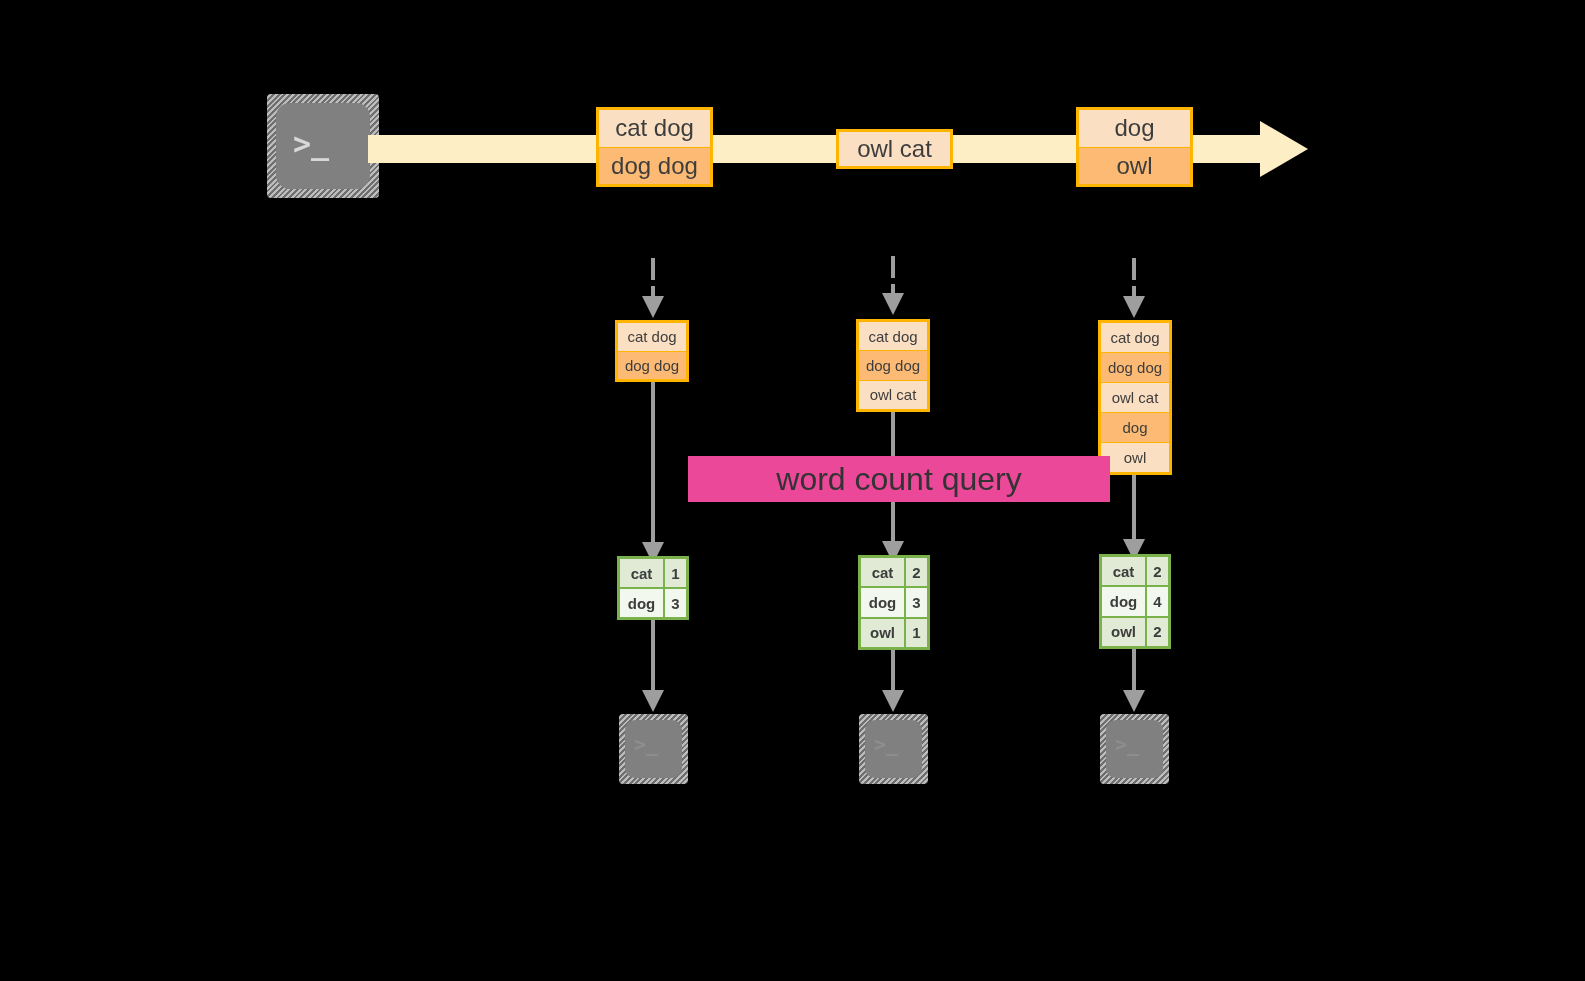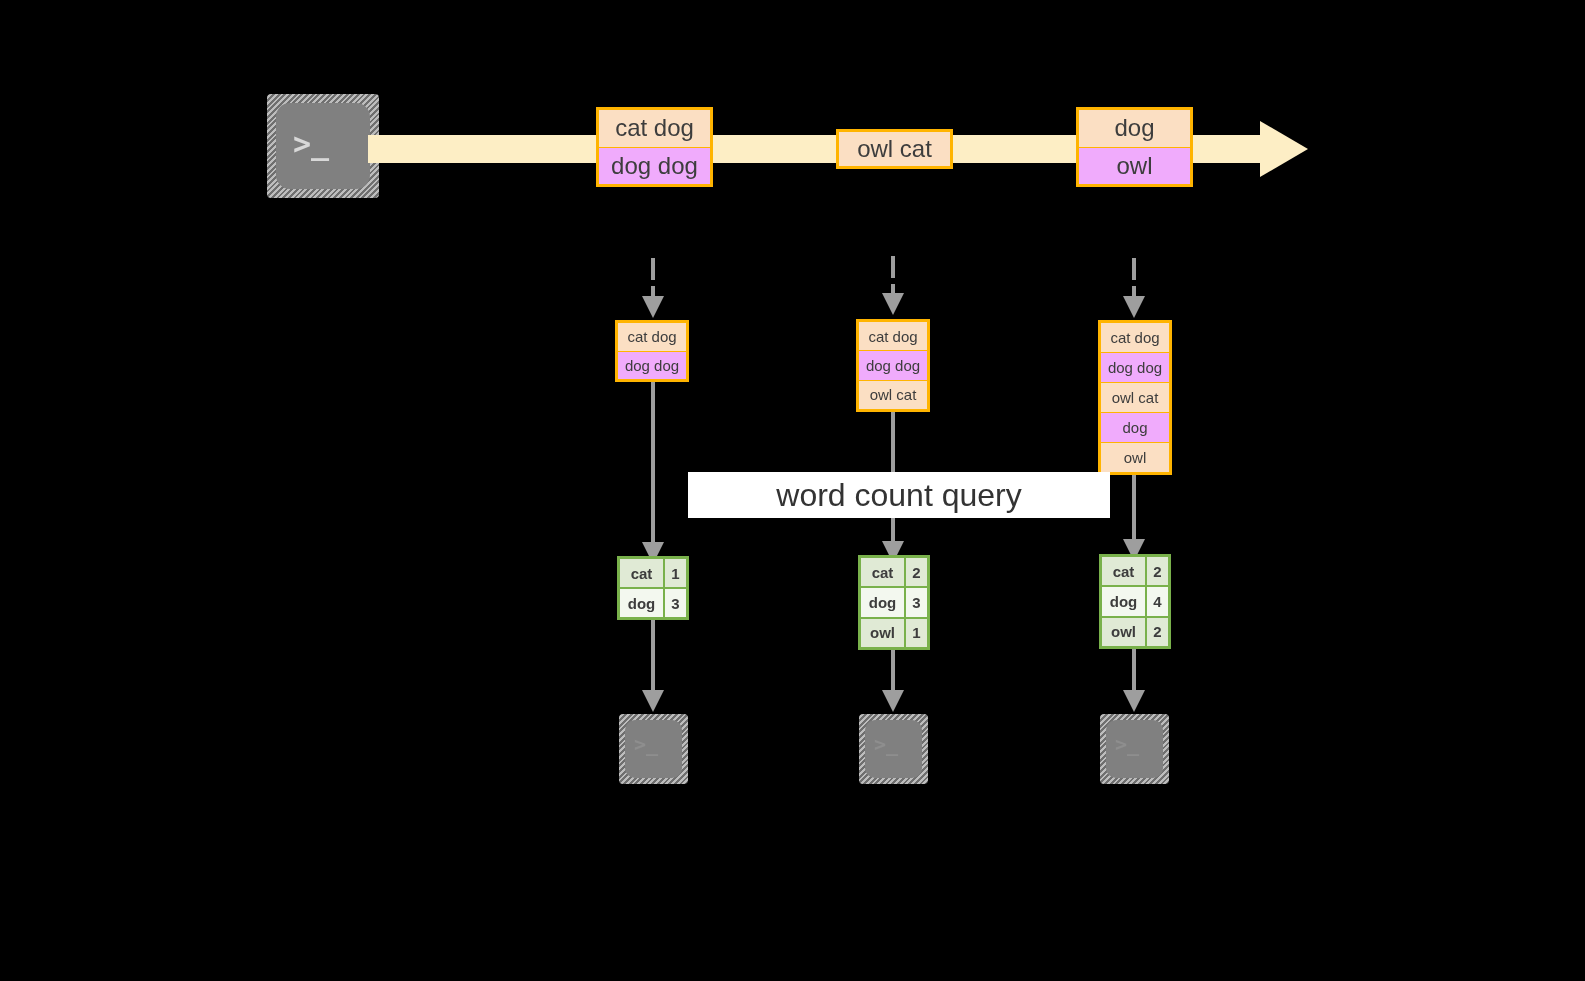--- a/index.html
+++ b/index.html
@@ -62,21 +62,21 @@
     display: flex;
     flex-direction: column;
   }
   .obox .row {
     flex: 1 1 0;
     display: flex;
     align-items: center;
     justify-content: center;
     color: #3d3d3d;
     border-bottom: 1px solid #ffb400;
-    background: #f0abfc;
+    background: #fdba74;
     white-space: nowrap;
   }
   .obox .row:last-child { border-bottom: none; }
   .obox .row.shade { background: #fbdfc3; }
 
   
   .gbox {
     position: absolute;
     border: 3px solid #79b14b;
     display: flex;
@@ -111,28 +111,27 @@
     position: absolute;
     width: 0; height: 0;
     border-left: 11px solid transparent;
     border-right: 11px solid transparent;
     border-top: 22px solid #9e9e9e;
   }
 
   
   .query-label {
     position: absolute;
-    background: #ffffff;
+    background: #ec4899;
     display: flex;
     align-items: center;
     justify-content: center;
     color: #333333;
     z-index: 5;
     white-space: nowrap;
-    margin-top: 16px;
   }
 </style>
 </head>
 <body>
 
 <div id="stage">
 
   <div class="terminal" style="left:267px; top:94px; width:112px; height:104px;">
     <div class="inner">
       <div class="prompt" style="left:17px; top:26px; font-size:30px;">&gt;_</div>

